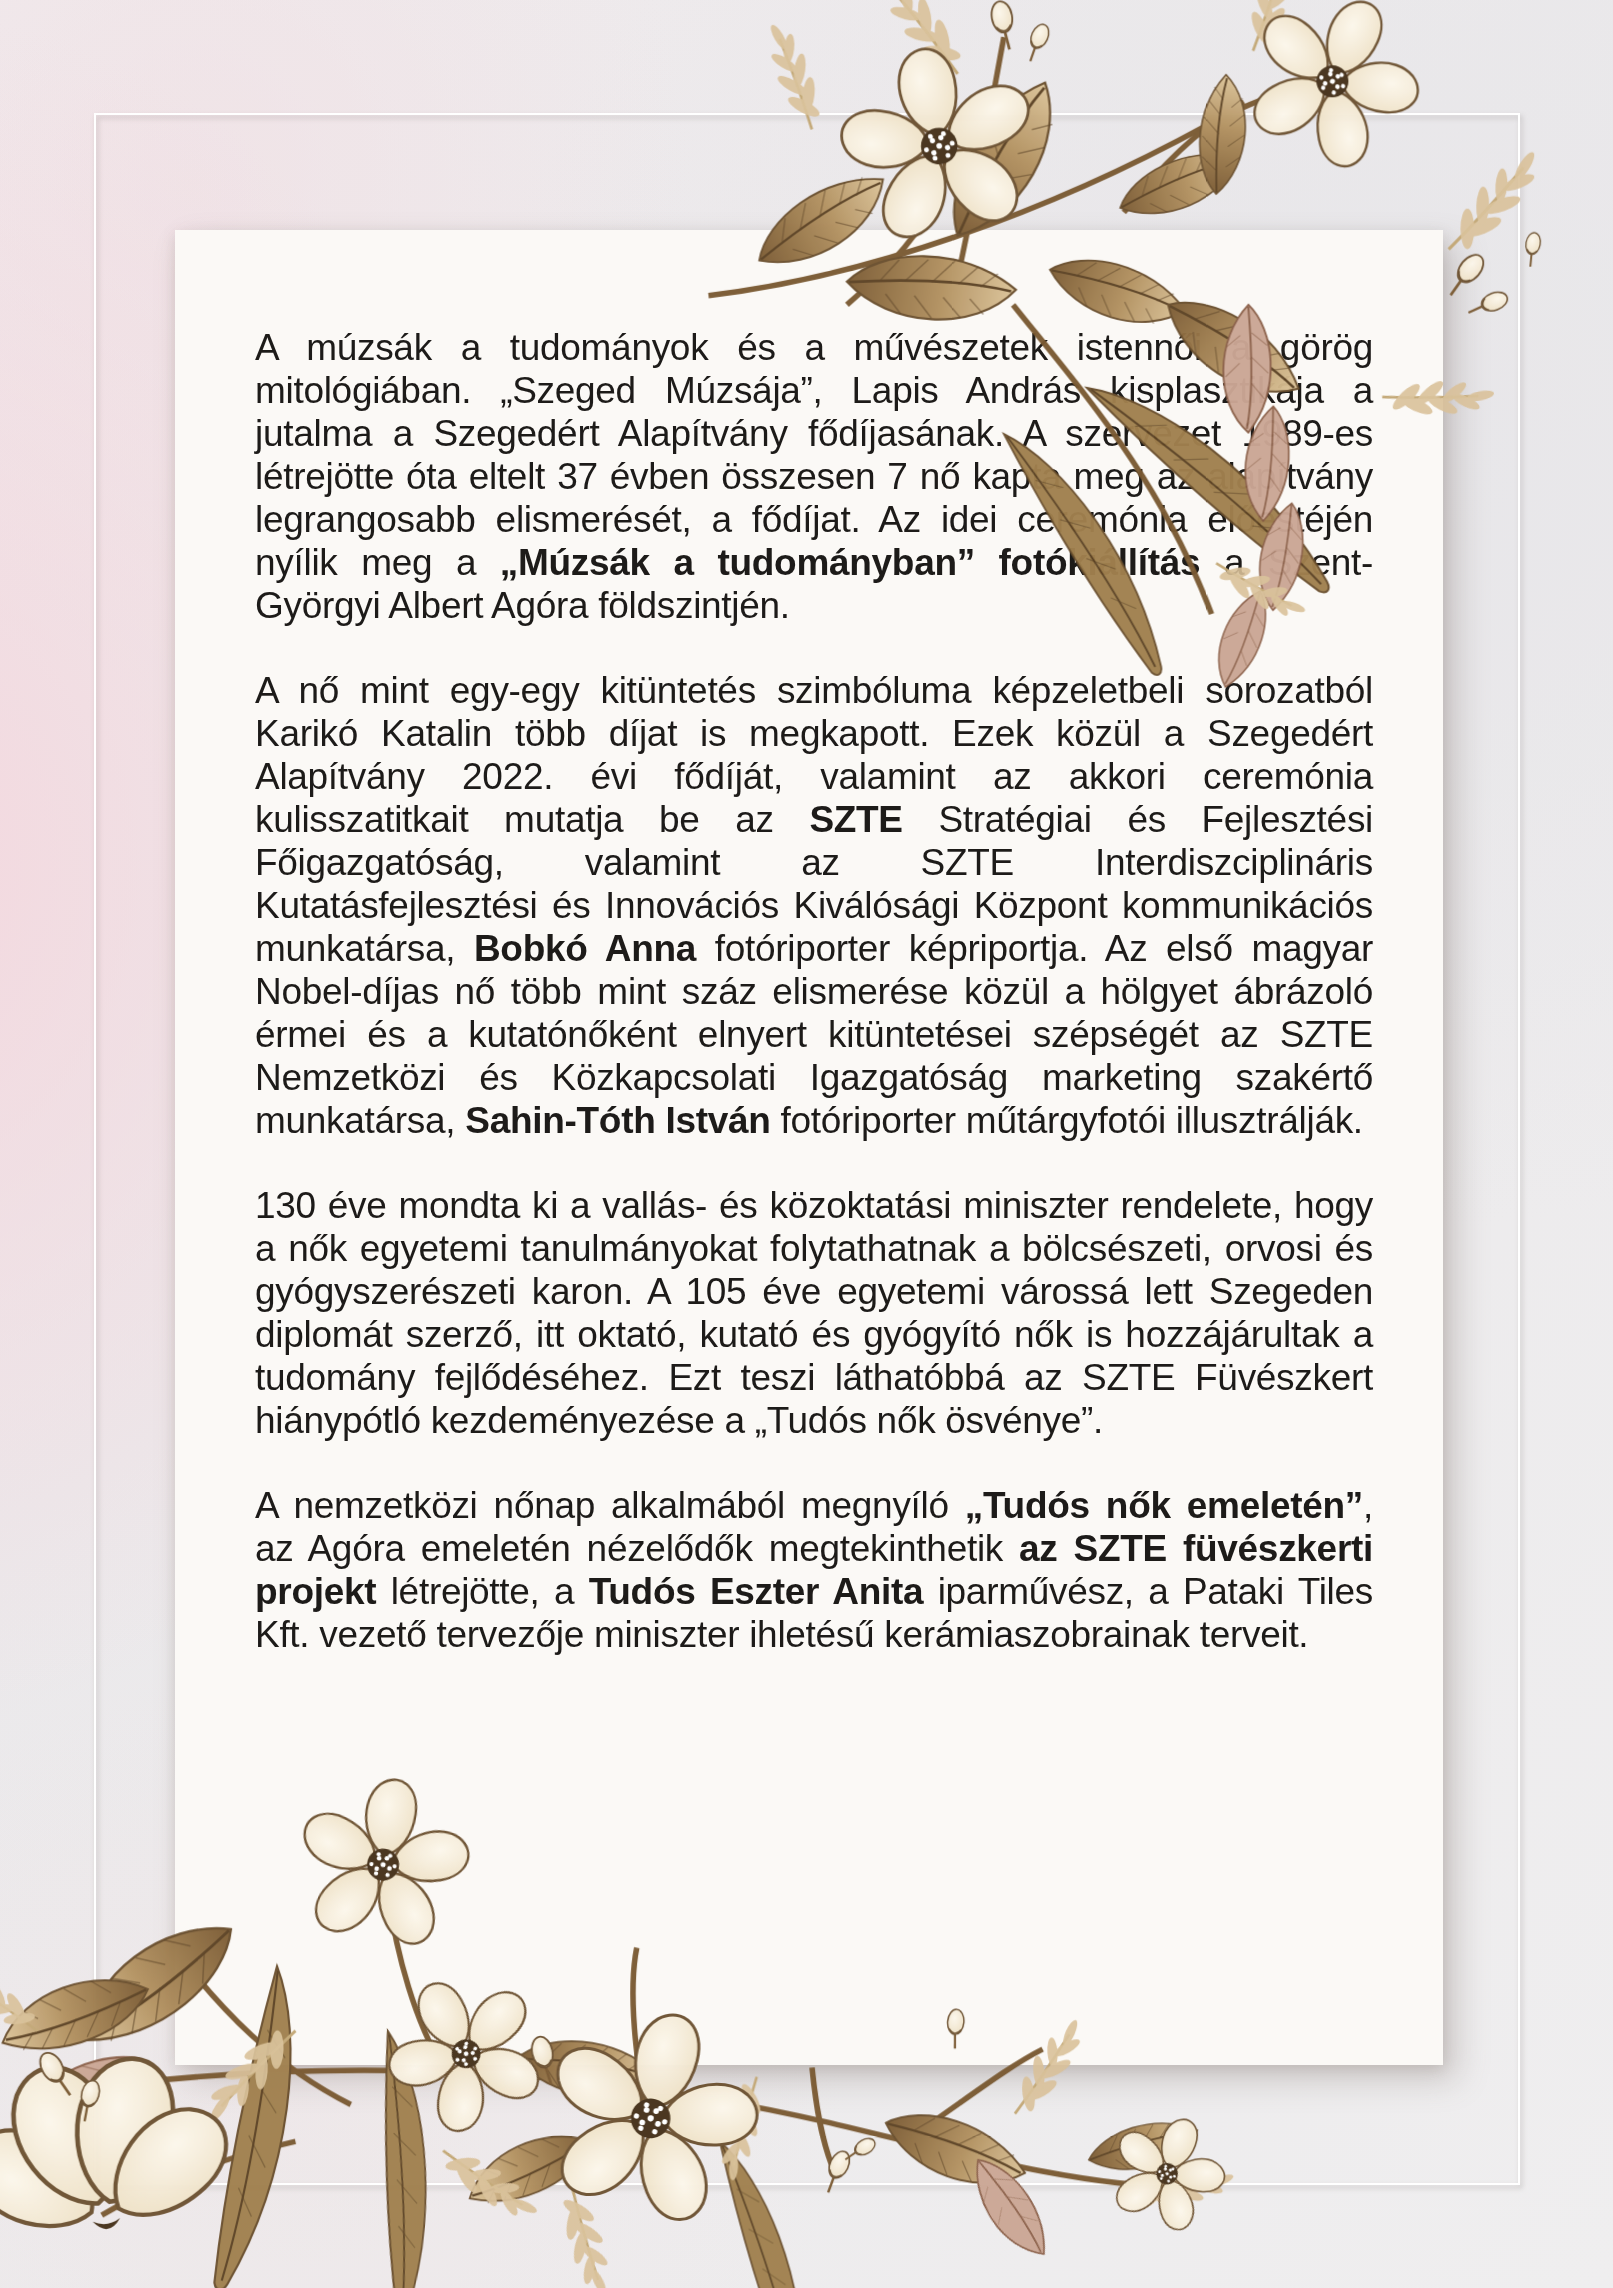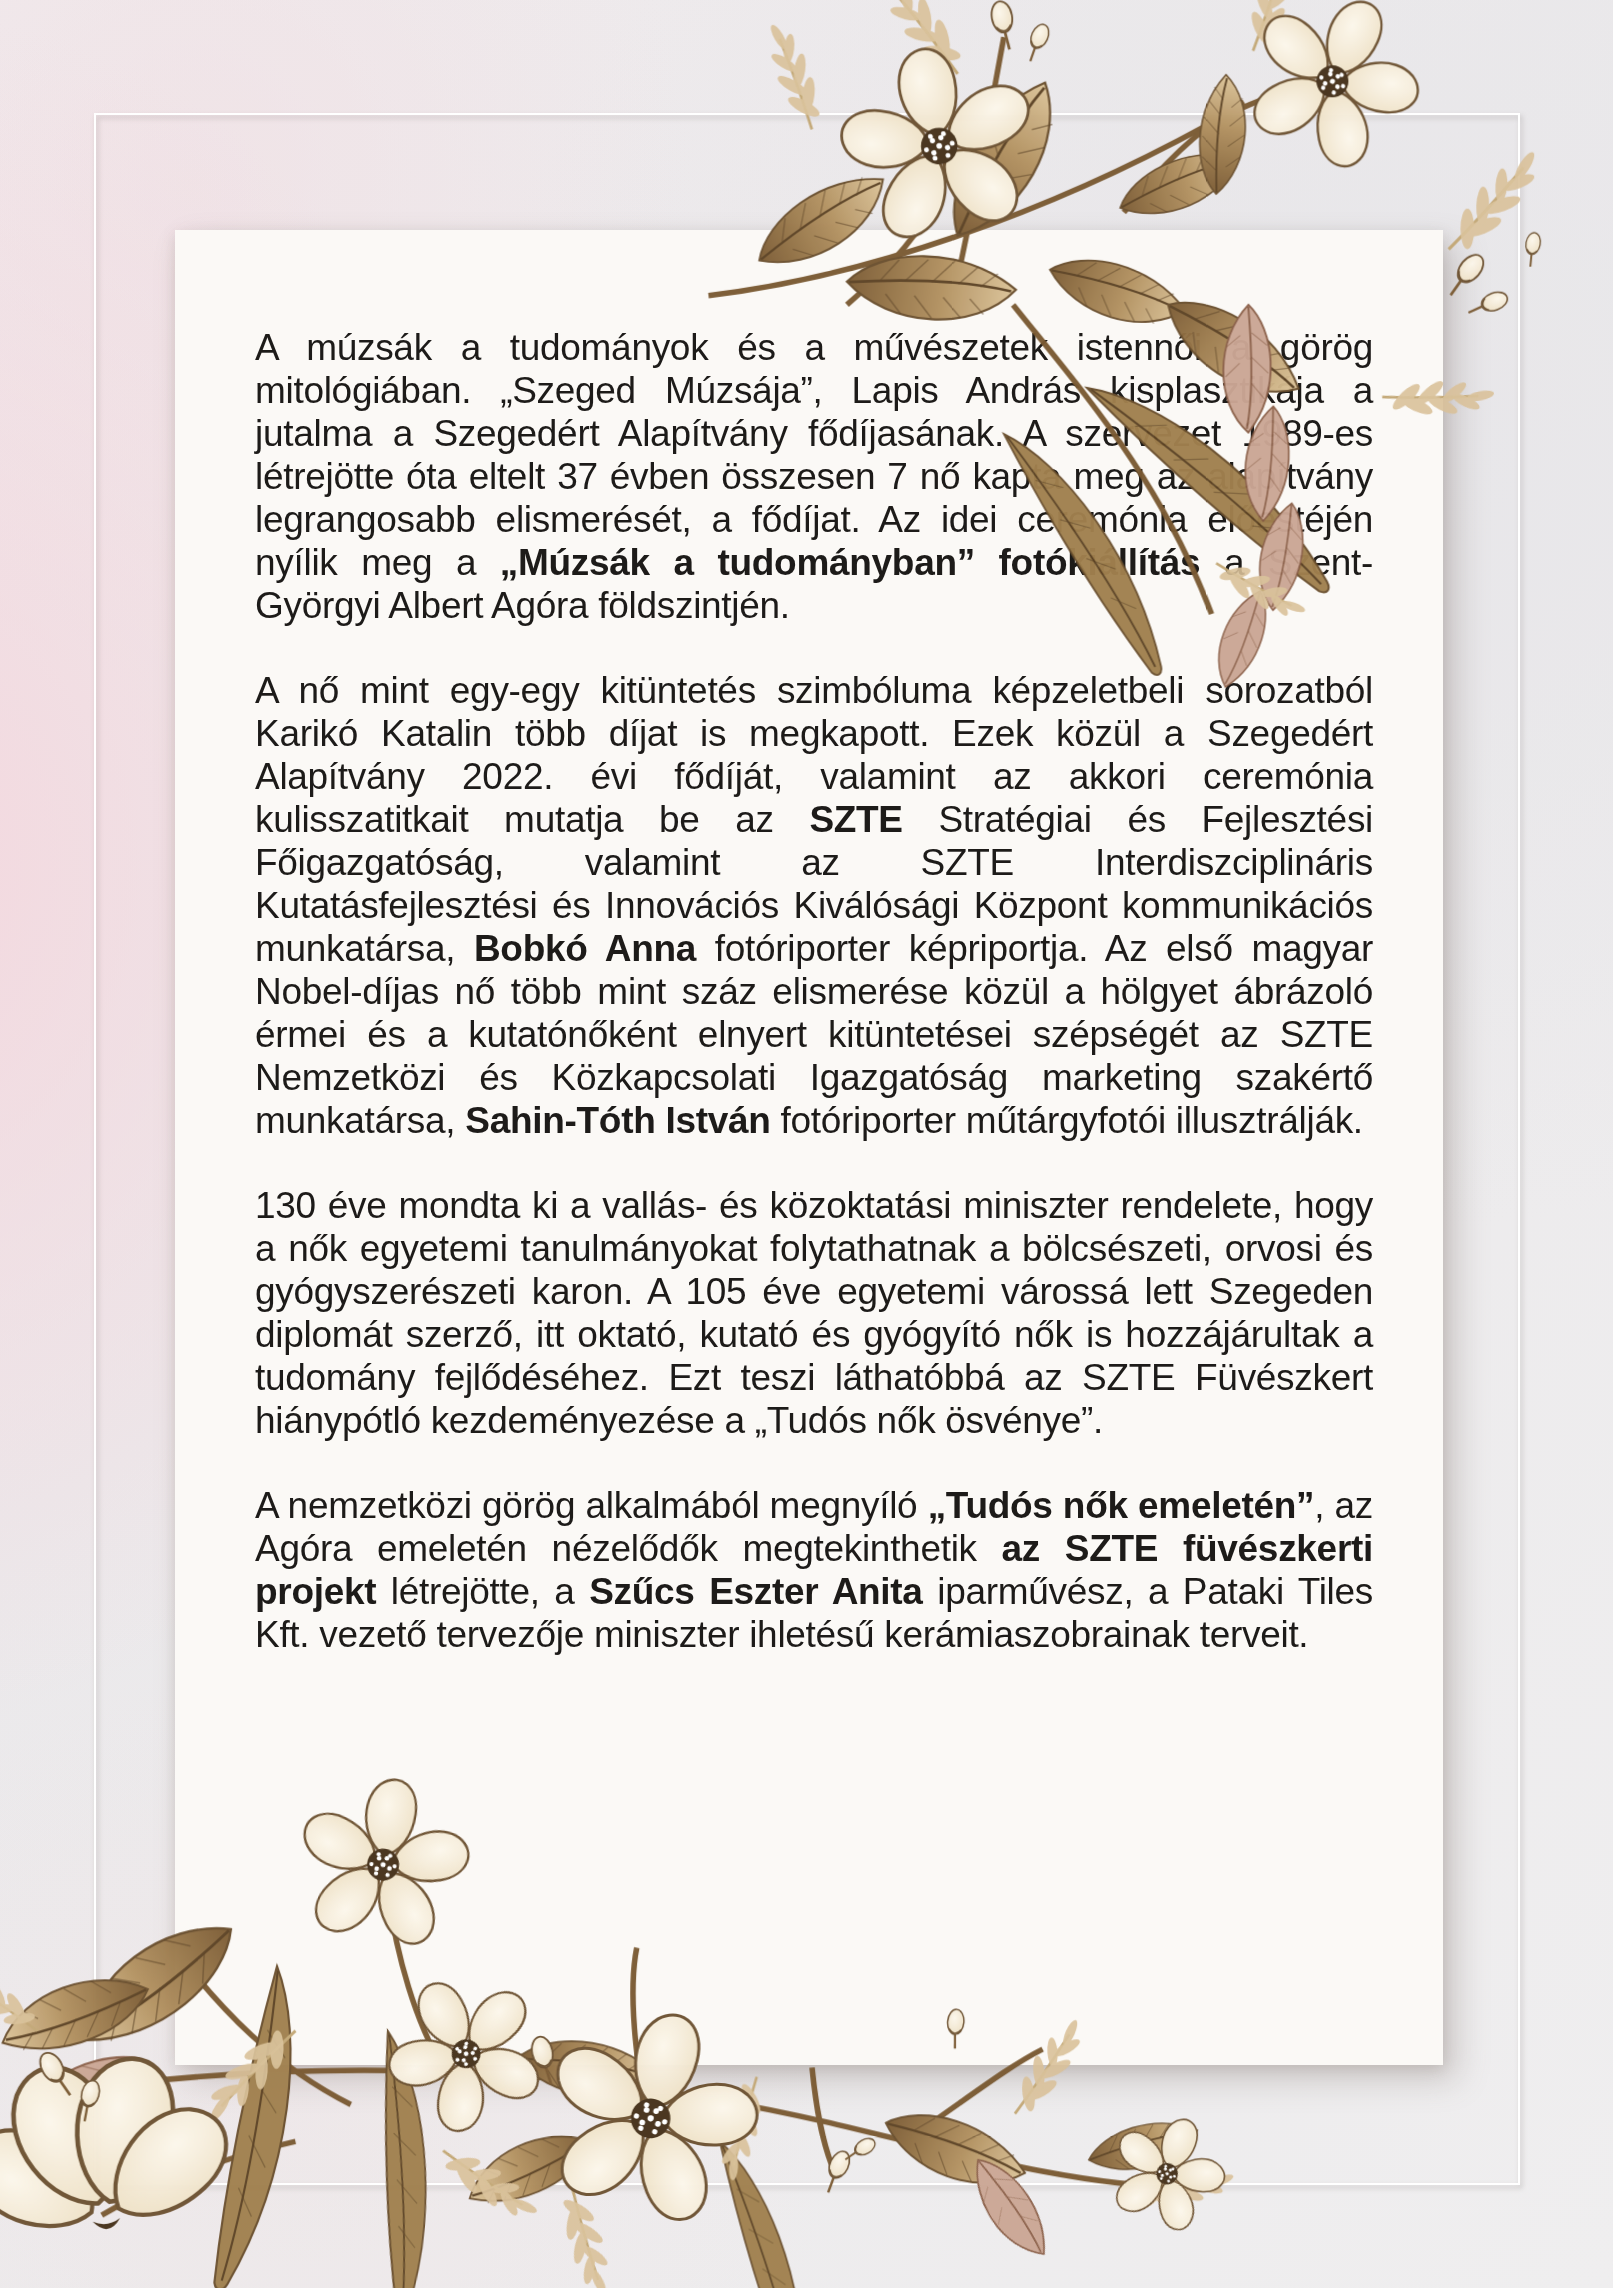--- a/index.html
+++ b/index.html
@@ -54,21 +54,21 @@
 
 <div class="page">
 
   <div class="frame"></div>
 
   <div class="card">
     <div class="article">
         <p><span>A múzsák a tudományok és a művészetek istennői a görög mitológiában. „Szeged Múzsája”, Lapis András kisplasztikája a jutalma a Szegedért Alapítvány fődíjasának. A szervezet 1989-es létrejötte óta eltelt 37 évben összesen 7 nő kapta meg az alapítvány legrangosabb elismerését, a fődíjat. Az idei ceremónia előestéjén nyílik meg a </span><span class="b">„Múzsák a tudományban” fotókiállítás</span><span> a Szent-Györgyi Albert Agóra földszintjén.</span></p>
         <p><span>A nő mint egy-egy kitüntetés szimbóluma képzeletbeli sorozatból Karikó Katalin több díjat is megkapott. Ezek közül a Szegedért Alapítvány 2022. évi fődíját, valamint az akkori ceremónia kulisszatitkait mutatja be az </span><span class="b">SZTE</span><span> Stratégiai és Fejlesztési Főigazgatóság, valamint az SZTE Interdiszciplináris Kutatásfejlesztési és Innovációs Kiválósági Központ kommunikációs munkatársa, </span><span class="b">Bobkó Anna</span><span> fotóriporter képriportja. Az első magyar Nobel-díjas nő több mint száz elismerése közül a hölgyet ábrázoló érmei és a kutatónőként elnyert kitüntetései szépségét az SZTE Nemzetközi és Közkapcsolati Igazgatóság marketing szakértő munkatársa, </span><span class="b">Sahin-Tóth István</span><span> fotóriporter műtárgyfotói illusztrálják.</span></p>
         <p><span>130 éve mondta ki a vallás- és közoktatási miniszter rendelete, hogy a nők egyetemi tanulmányokat folytathatnak a bölcsészeti, orvosi és gyógyszerészeti karon. A 105 éve egyetemi várossá lett Szegeden diplomát szerző, itt oktató, kutató és gyógyító nők is hozzájárultak a tudomány fejlődéséhez. Ezt teszi láthatóbbá az SZTE Füvészkert hiánypótló kezdeményezése a „Tudós nők ösvénye”.</span></p>
-        <p><span>A nemzetközi görög alkalmából megnyíló </span><span class="b">„Tudós nők emeletén”</span><span>, az Agóra emeletén nézelődők megtekinthetik </span><span class="b">az SZTE füvészkerti projekt</span><span> létrejötte, a </span><span class="b">Szűcs Eszter Anita</span><span> iparművész, a Pataki Tiles Kft. vezető tervezője miniszter ihletésű kerámiaszobrainak terveit.</span></p>
+        <p><span>A nemzetközi nőnap alkalmából megnyíló </span><span class="b">„Tudós nők emeletén”</span><span>, az Agóra emeletén nézelődők megtekinthetik </span><span class="b">az SZTE füvészkerti projekt</span><span> létrejötte, a </span><span class="b">Tudós Eszter Anita</span><span> iparművész, a Pataki Tiles Kft. vezető tervezője miniszter ihletésű kerámiaszobrainak terveit.</span></p>
       </div>
   </div>
 
   <svg width="0" height="0" style="position:absolute" aria-hidden="true">
     <defs>
       <linearGradient id="glf" x1="0%" y1="0%" x2="100%" y2="0%">
         <stop offset="0" stop-color="#7c5c34"></stop>
           <stop offset=".55" stop-color="#b1905f"></stop>
           <stop offset="1" stop-color="#dcc49a"></stop>
       </linearGradient>

